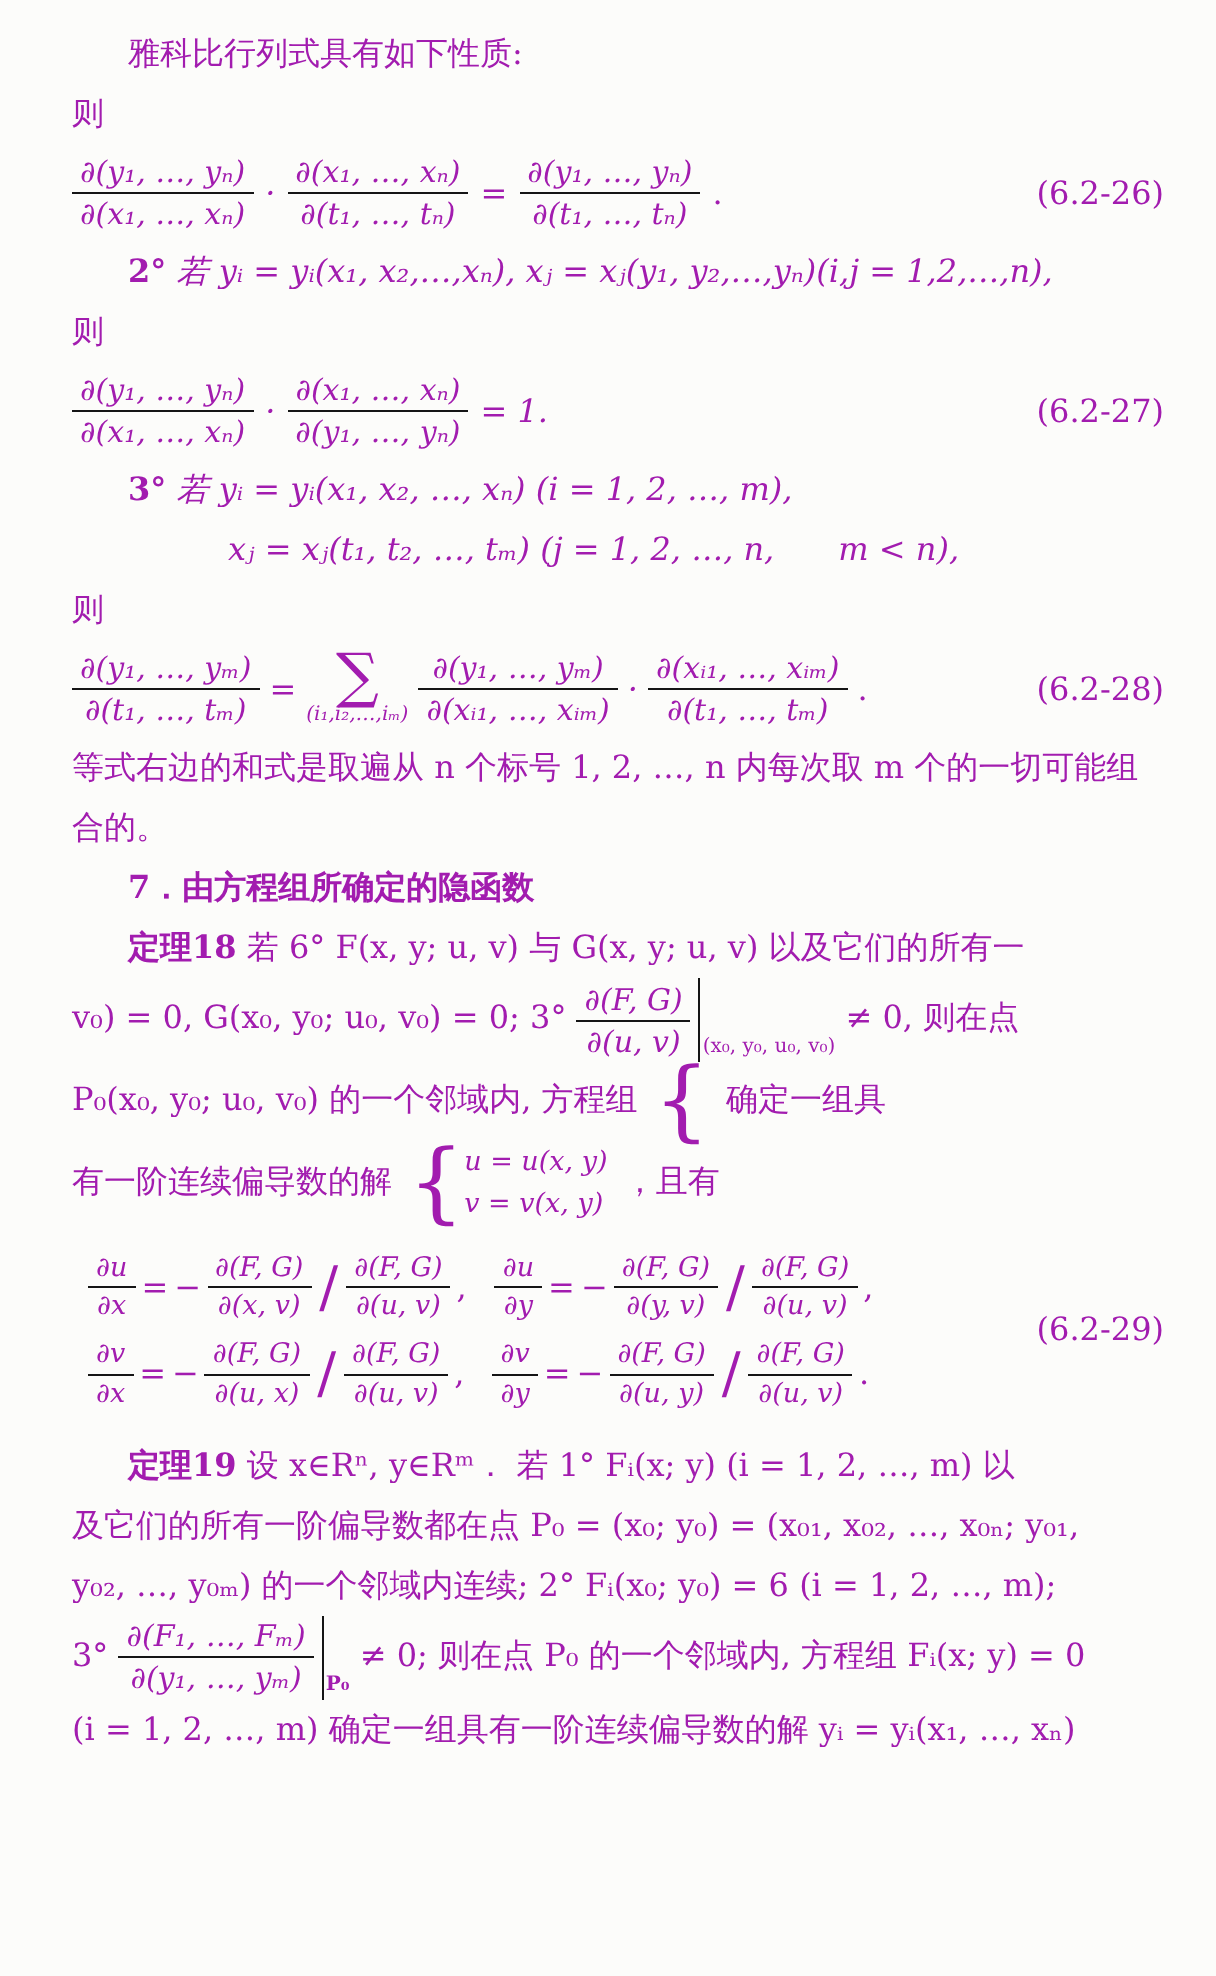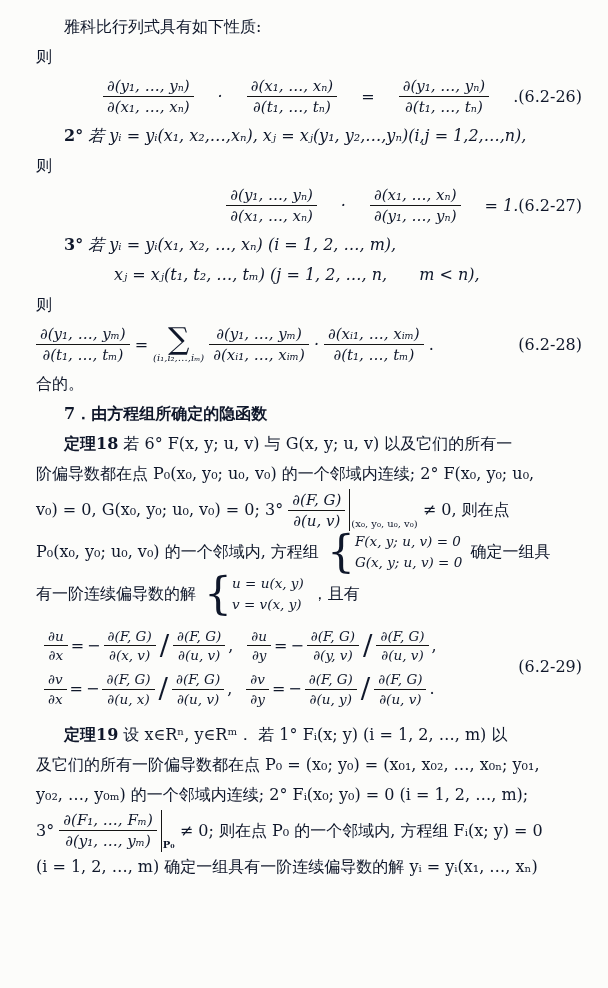--- a/index.html
+++ b/index.html
@@ -1,36 +1,36 @@
 <!DOCTYPE html>
 <html><head>
 <meta charset="utf-8">
 <style>
   html,body { margin:0; padding:0; background:#e8e8e6; }
   .page {
     width:608px; height:988px; box-sizing:border-box;
-    margin:0 auto; background:#fcfcfa; color:#0f172a;
+    margin:0 auto; background:#fcfcfa; color:#a21caf;
     font-family:"DejaVu Serif","Liberation Serif",serif;
     font-size:16px; line-height:30px;
     padding:12px 26px 0 36px; overflow:hidden; position:relative;
   }
   .line { margin:0; }
   .indent { padding-left:28px; }
   .bold { font-weight:bold; }
   .math { font-style:italic; }
 
   
   .frac { display:inline-block; vertical-align:middle; text-align:center;
           line-height:1.2; font-size:15px; font-style:italic; }
   .frac .num { display:block; border-bottom:1.4px solid #151515; padding:0 4px 1px; white-space:nowrap; }
   .frac .den { display:block; padding:1px 4px 0; white-space:nowrap; }
 
   
   .eqrow { display:flex; align-items:center; margin:5px 0; }
-  .eqbody { flex:1; display:flex; justify-content:flex-end; align-items:center; gap:24px; }
+  .eqbody { flex:1; display:flex; justify-content:flex-start; align-items:center; gap:6px; }
   .eqbody.left { justify-content:flex-start; gap:5px; }
   .op { font-style:italic; }
   .eqnum { margin-left:auto; white-space:nowrap; font-style:normal; }
 
   
   .sum { display:inline-flex; flex-direction:column; align-items:center; vertical-align:middle; }
   .sum .sigma { font-size:30px; line-height:26px; font-style:normal; }
   .sum .limits { font-size:10px; line-height:11px; font-style:italic; white-space:nowrap; }
 
   
@@ -130,47 +130,43 @@
       <span class="op">·</span>
       <span class="frac">
         <span class="num">∂(xᵢ₁, …, xᵢₘ)</span>
         <span class="den">∂(t₁, …, tₘ)</span>
         </span>
       <span>.</span>
     </div>
     <span class="eqnum">(6.2-28)</span>
   </div>
 
+  <p class="line"><span>等式右边的和式是取遍从 n 个标号 1, 2, …, n 内每次取 m 个的一切可能组</span></p>
   <p class="line"><span>合的。</span></p>
 
   <p class="line indent bold"><span>7．由方程组所确定的隐函数</span></p>
 
   <p class="line indent"><span class="bold">定理18</span>
       <span>若 6° F(x, y; u, v) 与 G(x, y; u, v) 以及它们的所有一</span></p>
 
-  <p class="line"><span>阶偏导数都在点 P₀(x₀, y₀; u₀, v₀) 的一个邻域内连续; 2° F(x₀, y₀; u₀,</span></p>
 
   <p class="line"><span>v₀) = 0, G(x₀, y₀; u₀, v₀) = 0; 3°</span>
      <span class="evalwrap">
         <span class="frac">
           <span class="num">∂(F, G)</span>
           <span class="den">∂(u, v)</span>
         </span>
         <span class="vbar"></span>
         <span class="evalsub">(x₀, y₀, u₀, v₀)</span>
       </span>
      <span>≠ 0, 则在点</span></p>
 
   <p class="line"><span>P₀(x₀, y₀; u₀, v₀) 的一个邻域内, 方程组</span>
      <span class="system">
         <span class="brace">{</span>
-        <span class="syslines">
-          <span>F(x, y; u, v) = 0</span>
-          <span>G(x, y; u, v) = 0</span>
-        </span>
       </span>
      <span>确定一组具</span></p>
 
   <p class="line"><span>有一阶连续偏导数的解</span>
      <span class="system">
         <span class="brace">{</span>
         <span class="syslines">
           <span>u = u(x, y)</span>
           <span>v = v(x, y)</span>
         </span>
@@ -257,21 +253,21 @@
       </div>
     </div>
     <span class="eqnum">(6.2-29)</span>
   </div>
 
   <p class="line indent"><span class="bold">定理19</span>
       <span>设 x∈Rⁿ, y∈Rᵐ． 若 1° Fᵢ(x; y) (i = 1, 2, …, m) 以</span></p>
 
   <p class="line"><span>及它们的所有一阶偏导数都在点 P₀ = (x₀; y₀) = (x₀₁, x₀₂, …, x₀ₙ; y₀₁,</span></p>
 
-  <p class="line"><span>y₀₂, …, y₀ₘ) 的一个邻域内连续; 2° Fᵢ(x₀; y₀) = 0 (i = 1, 2, …, m);</span></p>
+  <p class="line"><span>y₀₂, …, y₀ₘ) 的一个邻域内连续; 2° Fᵢ(x₀; y₀) = 6 (i = 1, 2, …, m);</span></p>
 
   <p class="line"><span>3°</span>
      <span class="evalwrap">
         <span class="frac">
           <span class="num">∂(F₁, …, Fₘ)</span>
           <span class="den">∂(y₁, …, yₘ)</span>
         </span>
         <span class="vbar"></span>
         <span class="evalsub bold">P₀</span>
       </span>

